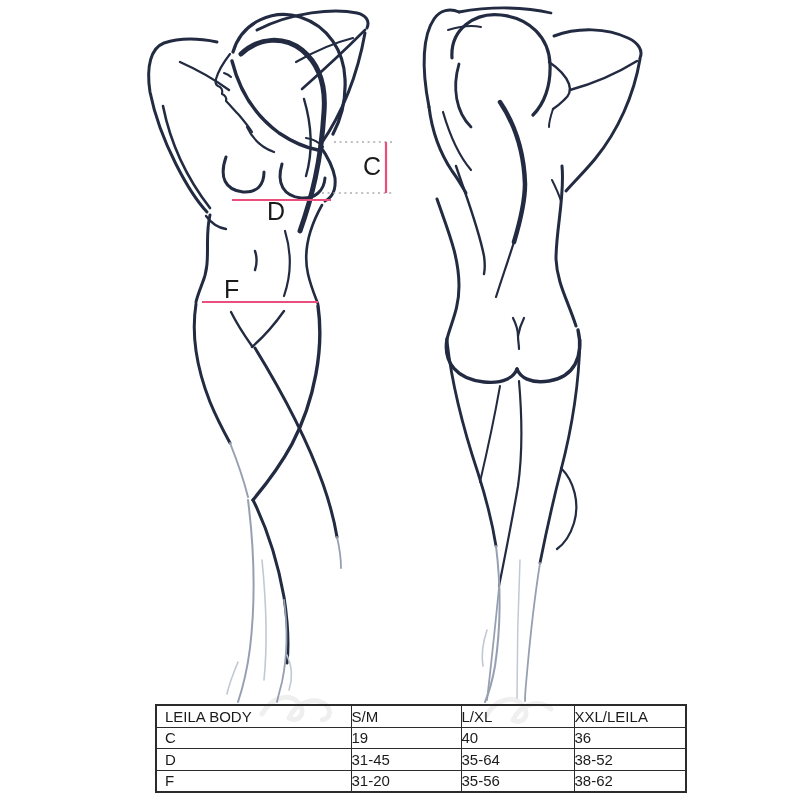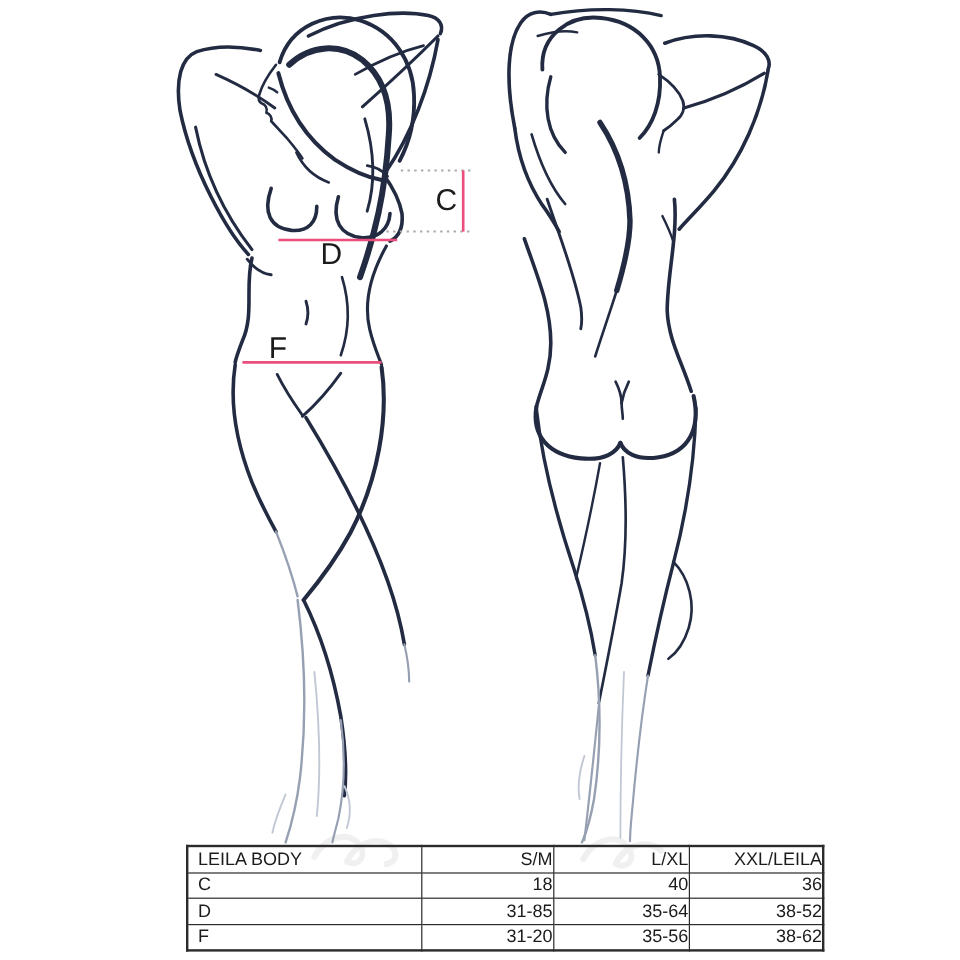--- a/index.html
+++ b/index.html
@@ -4,21 +4,21 @@
 <style>
   html,body{margin:0;padding:0;background:#fff;}
   #stage{position:relative;width:800px;height:800px;background:#ffffff;overflow:hidden;
          font-family:"Liberation Sans",sans-serif;}
   #figures{position:absolute;left:0;top:0;width:800px;height:800px;}
   svg text{font-family:"Liberation Sans",sans-serif;font-size:25px;}
   table.size{position:absolute;left:155px;top:704px;width:530px;border-collapse:collapse;
              table-layout:fixed;font-size:15px;color:#1b1b1b;}
   table.size{border:2px solid #2b2b2b;}
   table.size td,table.size th{border:1.5px solid #2b2b2b;height:20.5px;padding:0;
-             font-weight:normal;text-align:right;line-height:1;background:transparent;}
+             font-weight:normal;text-align:left;line-height:1;background:transparent;}
   table.size th.lbl,table.size td.lbl{text-align:left;padding-left:8px;}
   col.c0{width:195px}col.c1{width:110px}col.c2{width:113px}col.c3{width:112px}
 </style>
 </head>
 <body>
 
 <div id="stage">
 
   <svg id="figures" viewBox="0 0 800 800" width="800" height="800" fill="none" stroke-linecap="round" stroke-linejoin="round">
 
@@ -132,27 +132,27 @@
       </colgroup>
     <tbody>
       <tr>
         <th class="lbl">LEILA BODY</th>
         <th>S/M</th>
         <th>L/XL</th>
         <th>XXL/LEILA</th>
       </tr>
       <tr>
         <td class="lbl">C</td>
-        <td>18</td>
+        <td>19</td>
         <td>40</td>
         <td>36</td>
       </tr>
       <tr>
         <td class="lbl">D</td>
-        <td>31-85</td>
+        <td>31-45</td>
         <td>35-64</td>
         <td>38-52</td>
       </tr>
       <tr>
         <td class="lbl">F</td>
         <td>31-20</td>
         <td>35-56</td>
         <td>38-62</td>
       </tr>
     </tbody>

